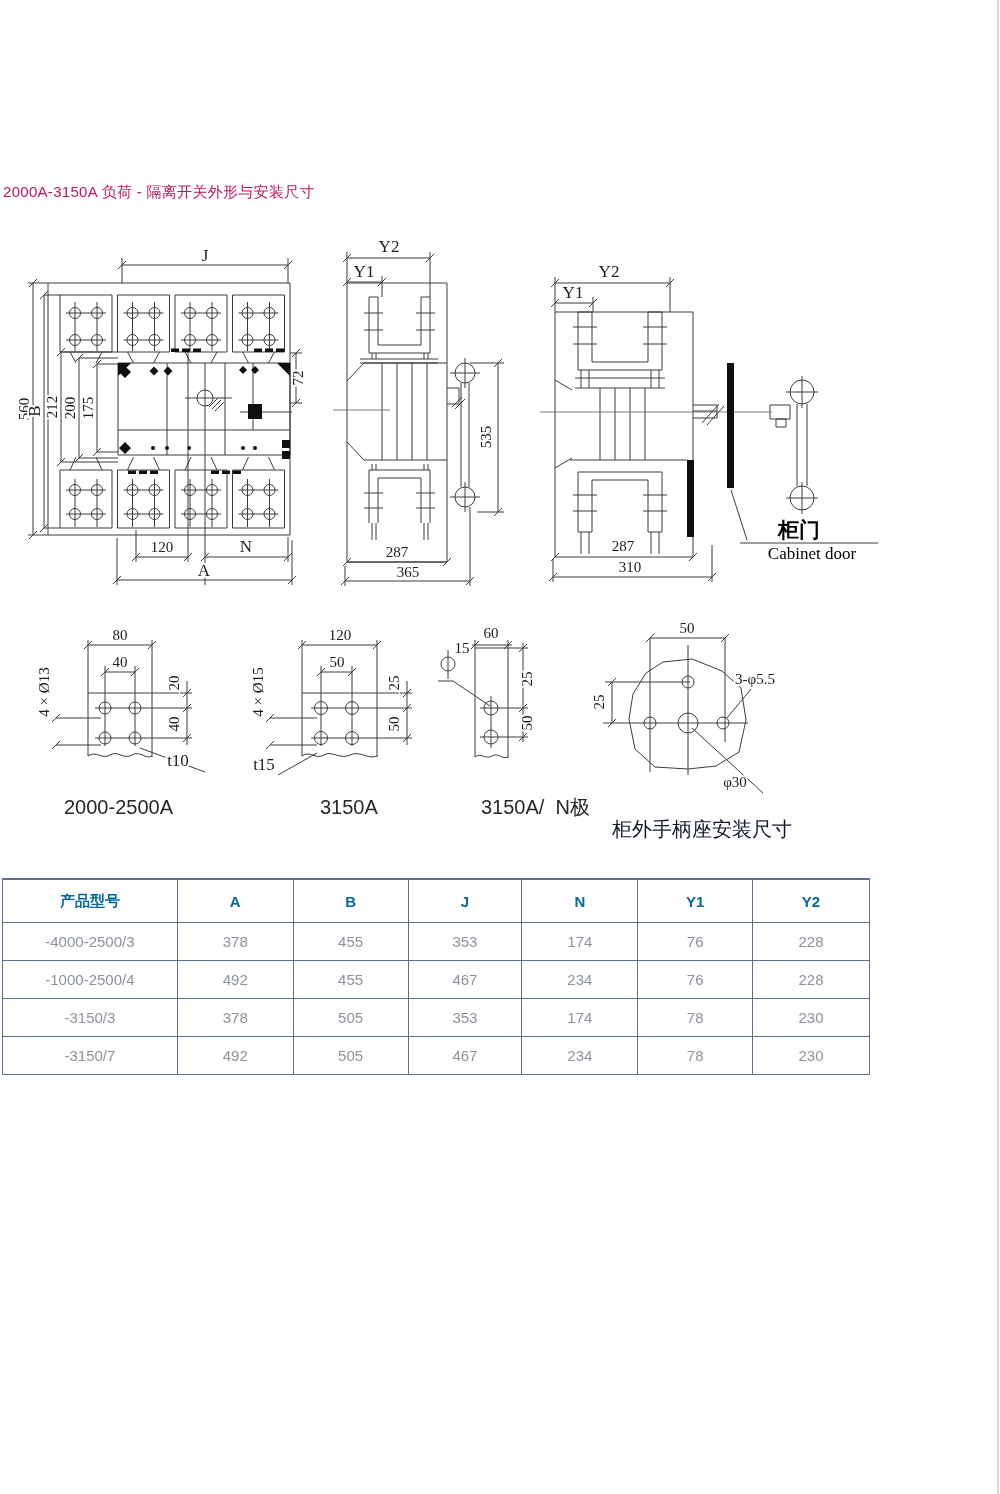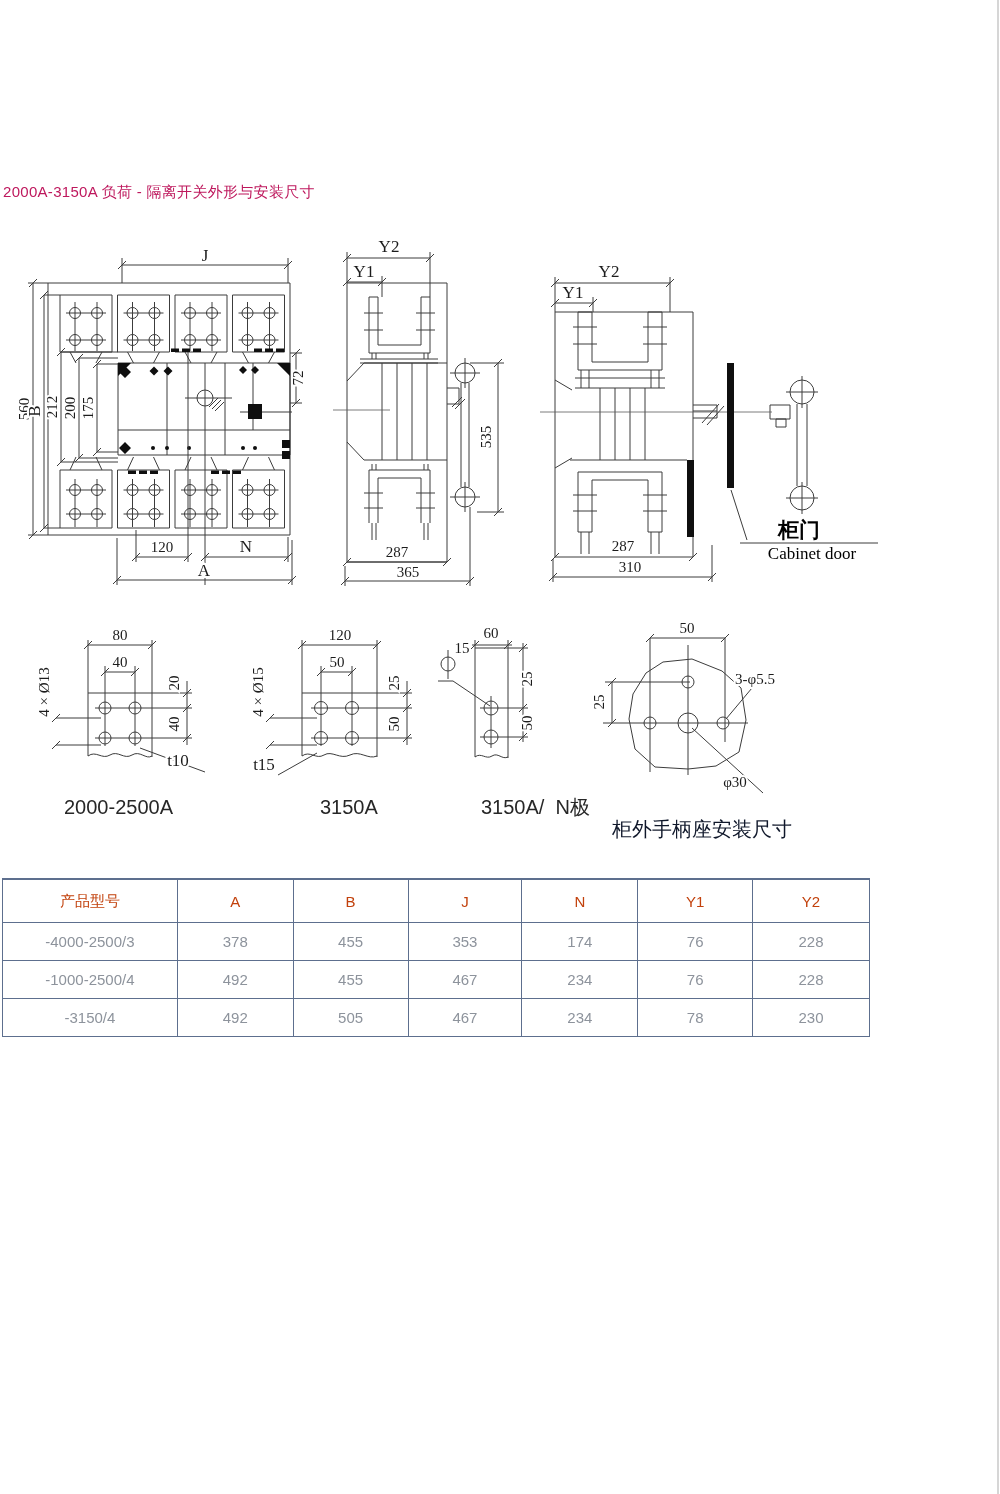--- a/index.html
+++ b/index.html
@@ -27,21 +27,21 @@
   .caption.b{font-weight:normal;color:#0f172a;}
   
   .spec-table{
     position:absolute;left:2px;top:878px;width:868px;border-collapse:collapse;
     border-top:2px solid #5d6f8e;
   }
   .spec-table th,.spec-table td{
     border:1.5px solid #5d6f8e;text-align:center;vertical-align:middle;
     font-size:15px;font-weight:normal;
   }
-  .spec-table th{height:40px;color:#c2410c;}
+  .spec-table th{height:40px;color:#0369a1;font-weight:bold;}
   .spec-table td{height:35px;color:#8d939c;}
 </style>
 </head>
 <body>
 
 <div class="page-title">2000A-3150A 负荷 - 隔离开关外形与安装尺寸</div>
 <div class="edge-line"></div>
 
 <svg class="drawing" width="1000" height="870" viewBox="0 0 1000 870">
 
@@ -323,21 +323,30 @@
     <tr>
       <td>-1000-2500/4</td>
       <td>492</td>
       <td>455</td>
       <td>467</td>
       <td>234</td>
       <td>76</td>
       <td>228</td>
     </tr>
     <tr>
-      <td>-3150/4</td>
+      <td>-3150/3</td>
+      <td>378</td>
+      <td>505</td>
+      <td>353</td>
+      <td>174</td>
+      <td>78</td>
+      <td>230</td>
+    </tr>
+    <tr>
+      <td>-3150/7</td>
       <td>492</td>
       <td>505</td>
       <td>467</td>
       <td>234</td>
       <td>78</td>
       <td>230</td>
     </tr>
   </tbody>
 </table>
 

